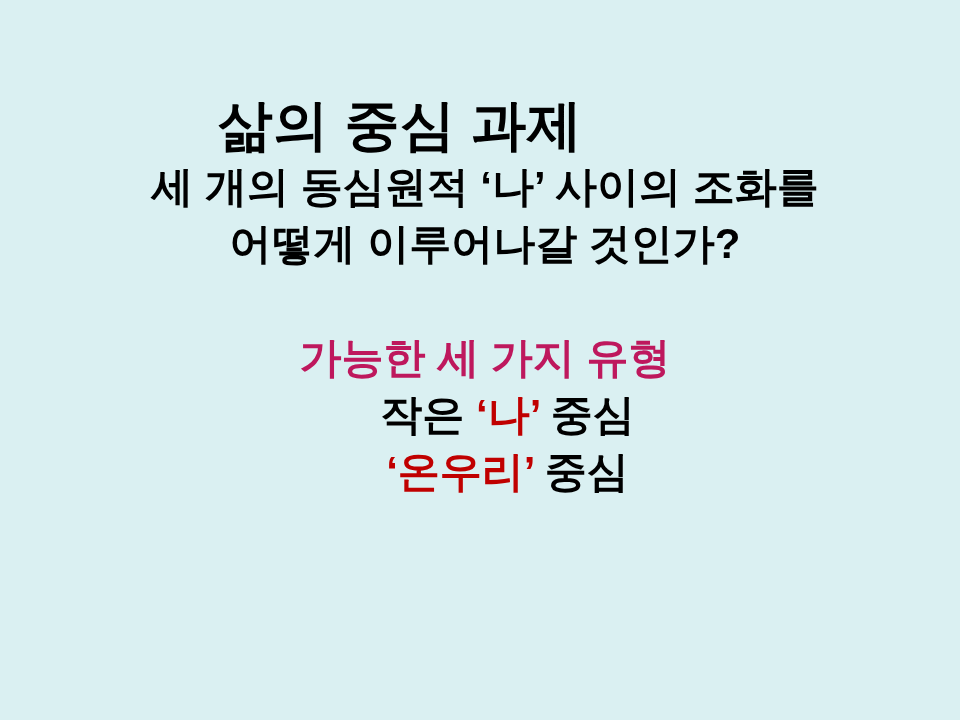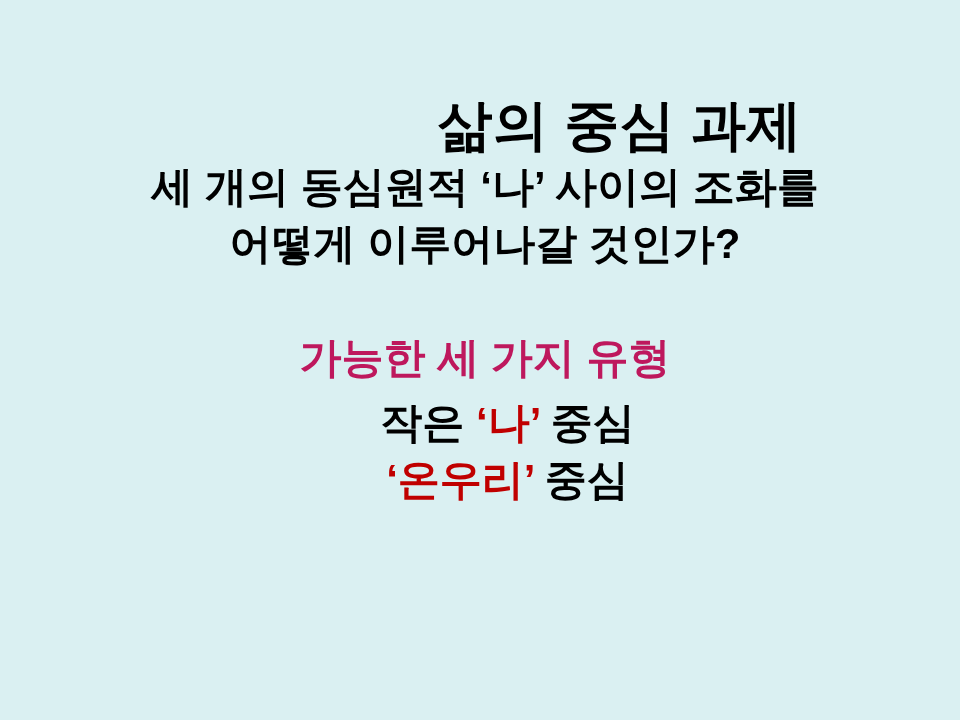--- a/index.html
+++ b/index.html
@@ -22,21 +22,21 @@
     background: #daf0f2;
     box-sizing: border-box;
   }
 
   
   .slide-title {
     position: absolute;
     left: 0;
     top: 57px;
     width: 804px;
-    text-align: right;
+    text-align: center;
     font-size: 55px;
     font-weight: bold;
     color: #000000;
     letter-spacing: 0.5px;
     line-height: 1.15;
     white-space: nowrap;
   }
   
   .slide-title > span {
     display: inline-block;
@@ -70,21 +70,21 @@
   .section-heading {
     font-size: 42px;
     font-weight: bold;
     color: #be185d;
     line-height: 57px;
     white-space: nowrap;
   }
 
   
   .bullet-list {
-    margin: 8px;
+    margin: 0;
     padding: 0;
     list-style: none;
   }
 
   .bullet-item {
     font-size: 42px;
     font-weight: bold;
     color: #000000;
     line-height: 57px;
     white-space: nowrap;

